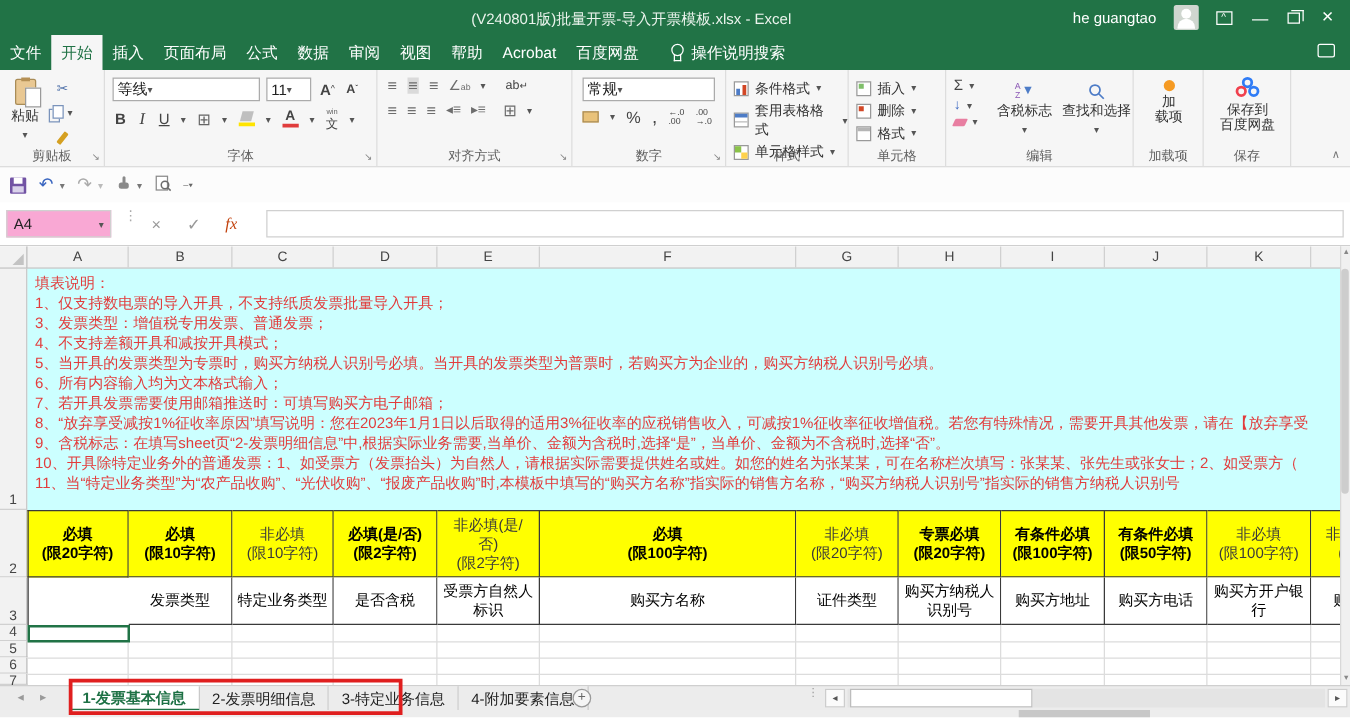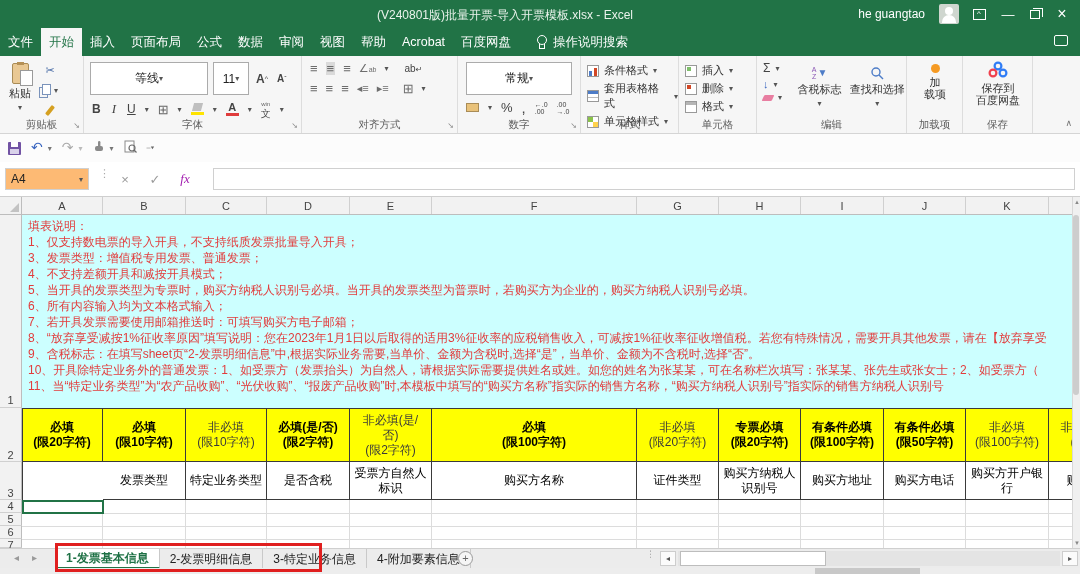--- a/index.html
+++ b/index.html
@@ -27,21 +27,21 @@
 .bulb:before{content:"";position:absolute;left:2px;top:0;width:8px;height:8px;border:1px solid #fff;border-radius:50%}
 .bulb:after{content:"";position:absolute;left:4px;top:9px;width:4px;height:4px;border-left:1px solid #fff;border-right:1px solid #fff;border-bottom:1px solid #fff}
 .comment-ic{position:absolute;right:12px;top:7px;width:14px;height:11px;border:1px solid #fff;border-radius:2px}
 
 .ribbon{position:absolute;left:0;top:56px;width:1080px;height:78px;background:#f6f6f6;border-bottom:1px solid #d5d5d5;font-size:11px;color:#333}
 .group{position:absolute;top:0;height:77px;border-right:1px solid #ddd}
 .glabel{position:absolute;bottom:1px;left:0;right:0;text-align:center;font-size:10.5px;color:#5f5f5f}
 .launch{position:absolute;bottom:3px;right:3px;font-size:8px;color:#8a8a8a}
 .bigbtn{display:flex;flex-direction:column;align-items:center;justify-content:flex-start;padding-top:5px;height:62px;gap:3px;text-align:center;line-height:12px}
 .caret{font-size:8px;color:#555}
-.combo{background:#fff;border:1px solid #ababab;height:33px;display:flex;align-items:center;justify-content:center;font-size:12px;padding:0 3px;color:#222}
+.combo{background:#fff;border:1px solid #ababab;height:19px;display:flex;align-items:center;justify-content:flex-start;font-size:12px;padding:0 3px;color:#222}
 .smallbtn{display:inline-flex;align-items:center;justify-content:center;height:18px;padding:0 2px;color:#444}
 .rowline{display:flex;align-items:center;gap:5px}
 .clipicon{width:17px;height:21px;background:#e9c893;border:1px solid #a98c57;border-radius:2px;position:relative;margin-top:2px}
 .clipicon:before{content:"";position:absolute;left:4px;top:-2px;width:7px;height:3px;background:#b59055}
 .clipicon:after{content:"";position:absolute;right:-5px;bottom:-3px;width:11px;height:14px;background:#fff;border:1px solid #9a9a9a}
 .copyic{width:9px;height:11px;border:1px solid #7a93bb;background:#fff;box-shadow:-3px 3px 0 -1px #f6f6f6,-3px 3px 0 0 #7a93bb;margin:2px 3px 3px 0}
 .brushic{width:4px;height:11px;background:#d5a021;border-radius:1px;transform:rotate(38deg);margin:2px 4px}
 .bklet{font-weight:bold;font-size:12px}
 .colstack{display:flex;flex-direction:column;align-items:center;line-height:10px}
 .cbar{width:13px;height:3px;margin-top:1px}
@@ -55,24 +55,24 @@
 .qat{position:absolute;left:0;top:134px;width:1080px;height:28px;background:#fcfcfc;display:flex;align-items:center;gap:10px;padding-left:8px}
 .floppy{width:13px;height:13px;background:#7253a4;position:relative;border-radius:1px}
 .floppy:before{content:"";position:absolute;left:3px;top:0;width:7px;height:5px;background:#fff}
 .floppy:after{content:"";position:absolute;left:2px;bottom:1px;width:9px;height:5px;background:#d9d2ea}
 .undo{color:#3a66c0;font-size:14px;line-height:12px}
 .redo{color:#ababab;font-size:14px;line-height:12px}
 .qcaret{font-size:8px;color:#777;margin-left:-5px}
 .qsep{color:#999;font-size:10px}
 
 .fbar{position:absolute;left:0;top:162px;width:1080px;height:35px;background:#fff;border-bottom:1px solid #cfcfcf}
-.namebox{position:absolute;left:5px;top:6px;width:84px;height:22px;background:#fdba74;border:1px solid #d0d0d0;display:flex;align-items:center;justify-content:space-between;padding:0 5px;font-size:12px;color:#222}
+.namebox{position:absolute;left:5px;top:6px;width:84px;height:22px;background:#f9a8d4;border:1px solid #d0d0d0;display:flex;align-items:center;justify-content:space-between;padding:0 5px;font-size:12px;color:#222}
 .dots{position:absolute;left:99px;top:9px;color:#aaa;font-size:11px;letter-spacing:0;line-height:5px;text-align:center}
 .fbtn{position:absolute;top:6px;height:22px;display:flex;align-items:center;justify-content:center;width:26px;color:#9a9a9a;font-size:13px}
-.fxb{font-style:italic;font-family:"Liberation Serif",serif;color:#a21caf;font-size:13px}
+.fxb{font-style:italic;font-family:"Liberation Serif",serif;color:#c2410c;font-size:13px}
 .finput{position:absolute;left:213px;top:6px;width:862px;height:22px;background:#fff;border:1px solid #d0d0d0}
 
 .grid{position:absolute;left:0;top:197px;width:1080px;height:351px;background:#fff;overflow:hidden}
 .colhead{position:absolute;left:0;top:0;width:1072px;height:18px;background:#f2f2f2;border-bottom:1px solid #bdbdbd;overflow:hidden}
 .ch{position:absolute;top:0;height:18px;text-align:center;font-size:11px;color:#444;line-height:18px;border-right:1px solid #d0d0d0}
 .corner{position:absolute;left:0;top:0;width:22px;height:18px;background:#f2f2f2;border-right:1px solid #bdbdbd;border-bottom:1px solid #bdbdbd}
 .corner:after{content:"";position:absolute;right:2px;bottom:2px;border-left:9px solid transparent;border-bottom:9px solid #c3c3c3}
 .rh{position:absolute;left:0;width:22px;background:#f2f2f2;border-right:1px solid #bdbdbd;border-bottom:1px solid #d0d0d0;text-align:center;font-size:11px;color:#444}
 .cA{left:22px;width:81px}.cB{left:103px;width:83px}.cC{left:186px;width:81px}.cD{left:267px;width:83px}.cE{left:350px;width:82px}.cF{left:432px;width:205px}.cG{left:637px;width:82px}.cH{left:719px;width:82px}.cI{left:801px;width:83px}.cJ{left:884px;width:82px}.cK{left:966px;width:83px}.cL{left:1049px;width:60px}
 .instr{position:absolute;left:22px;top:18px;width:1050px;height:193px;background:#ccffff;color:#e23c3c;overflow:hidden;padding:3px 0 0 6px}

